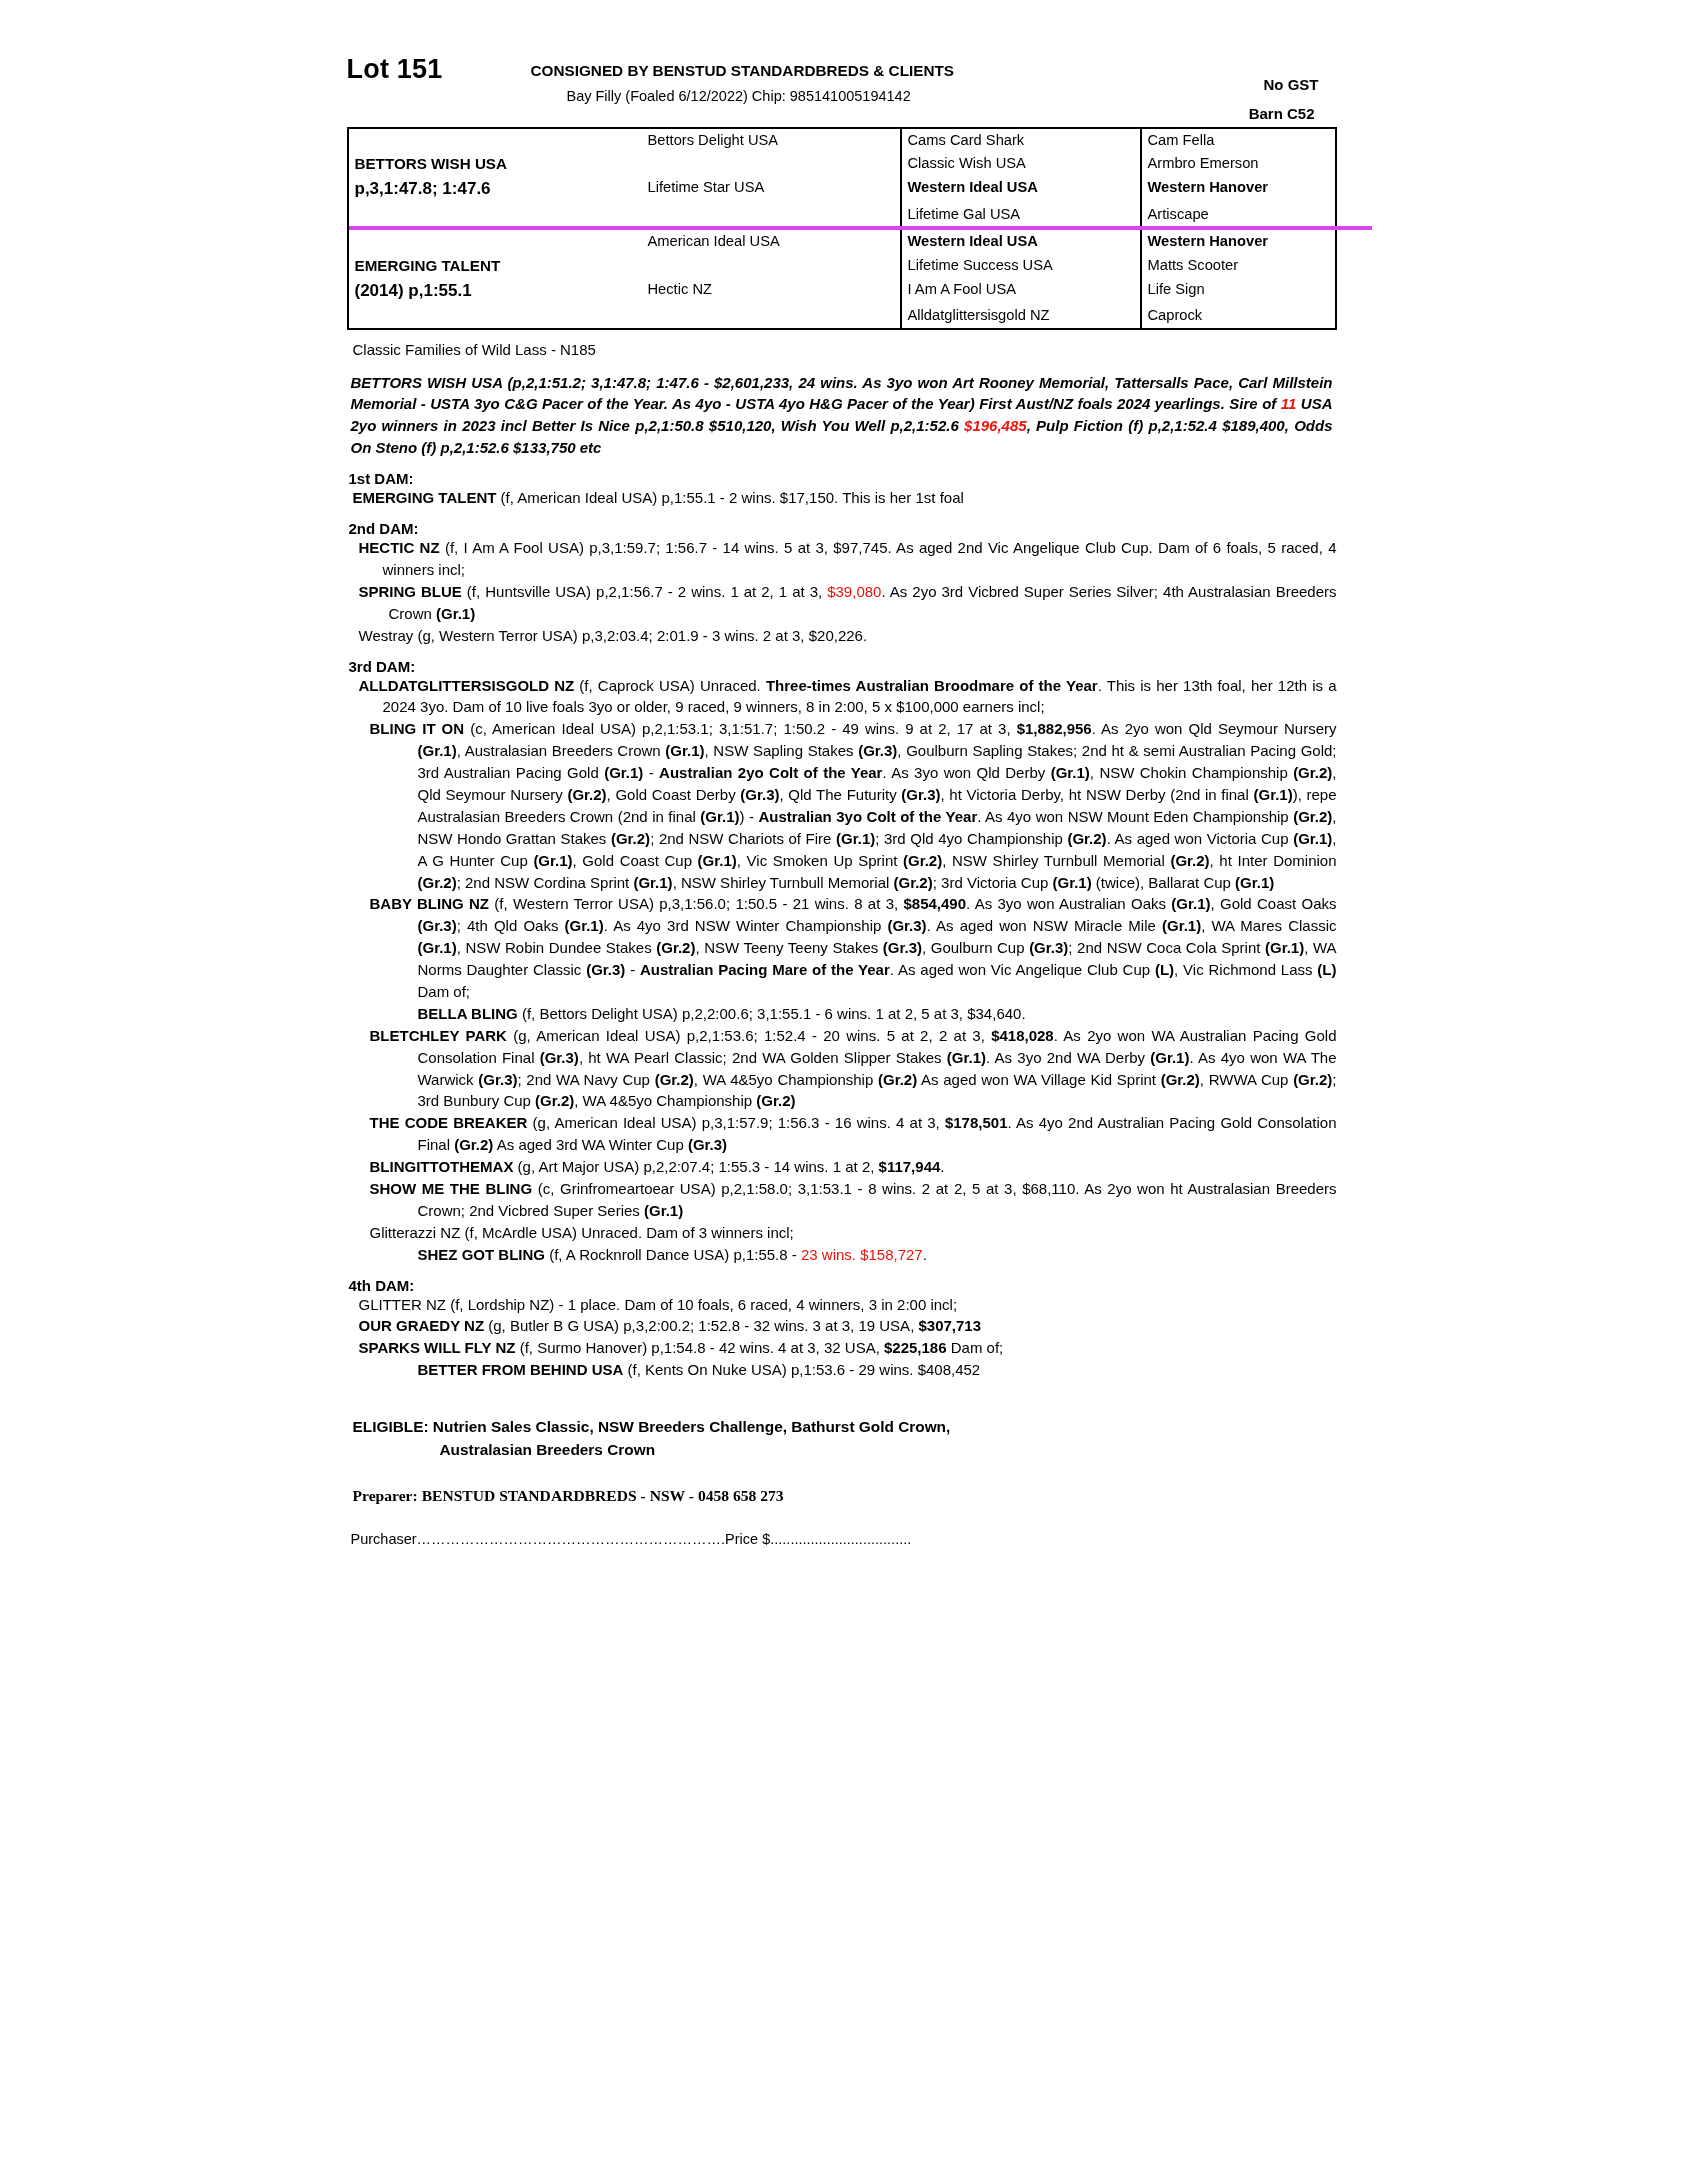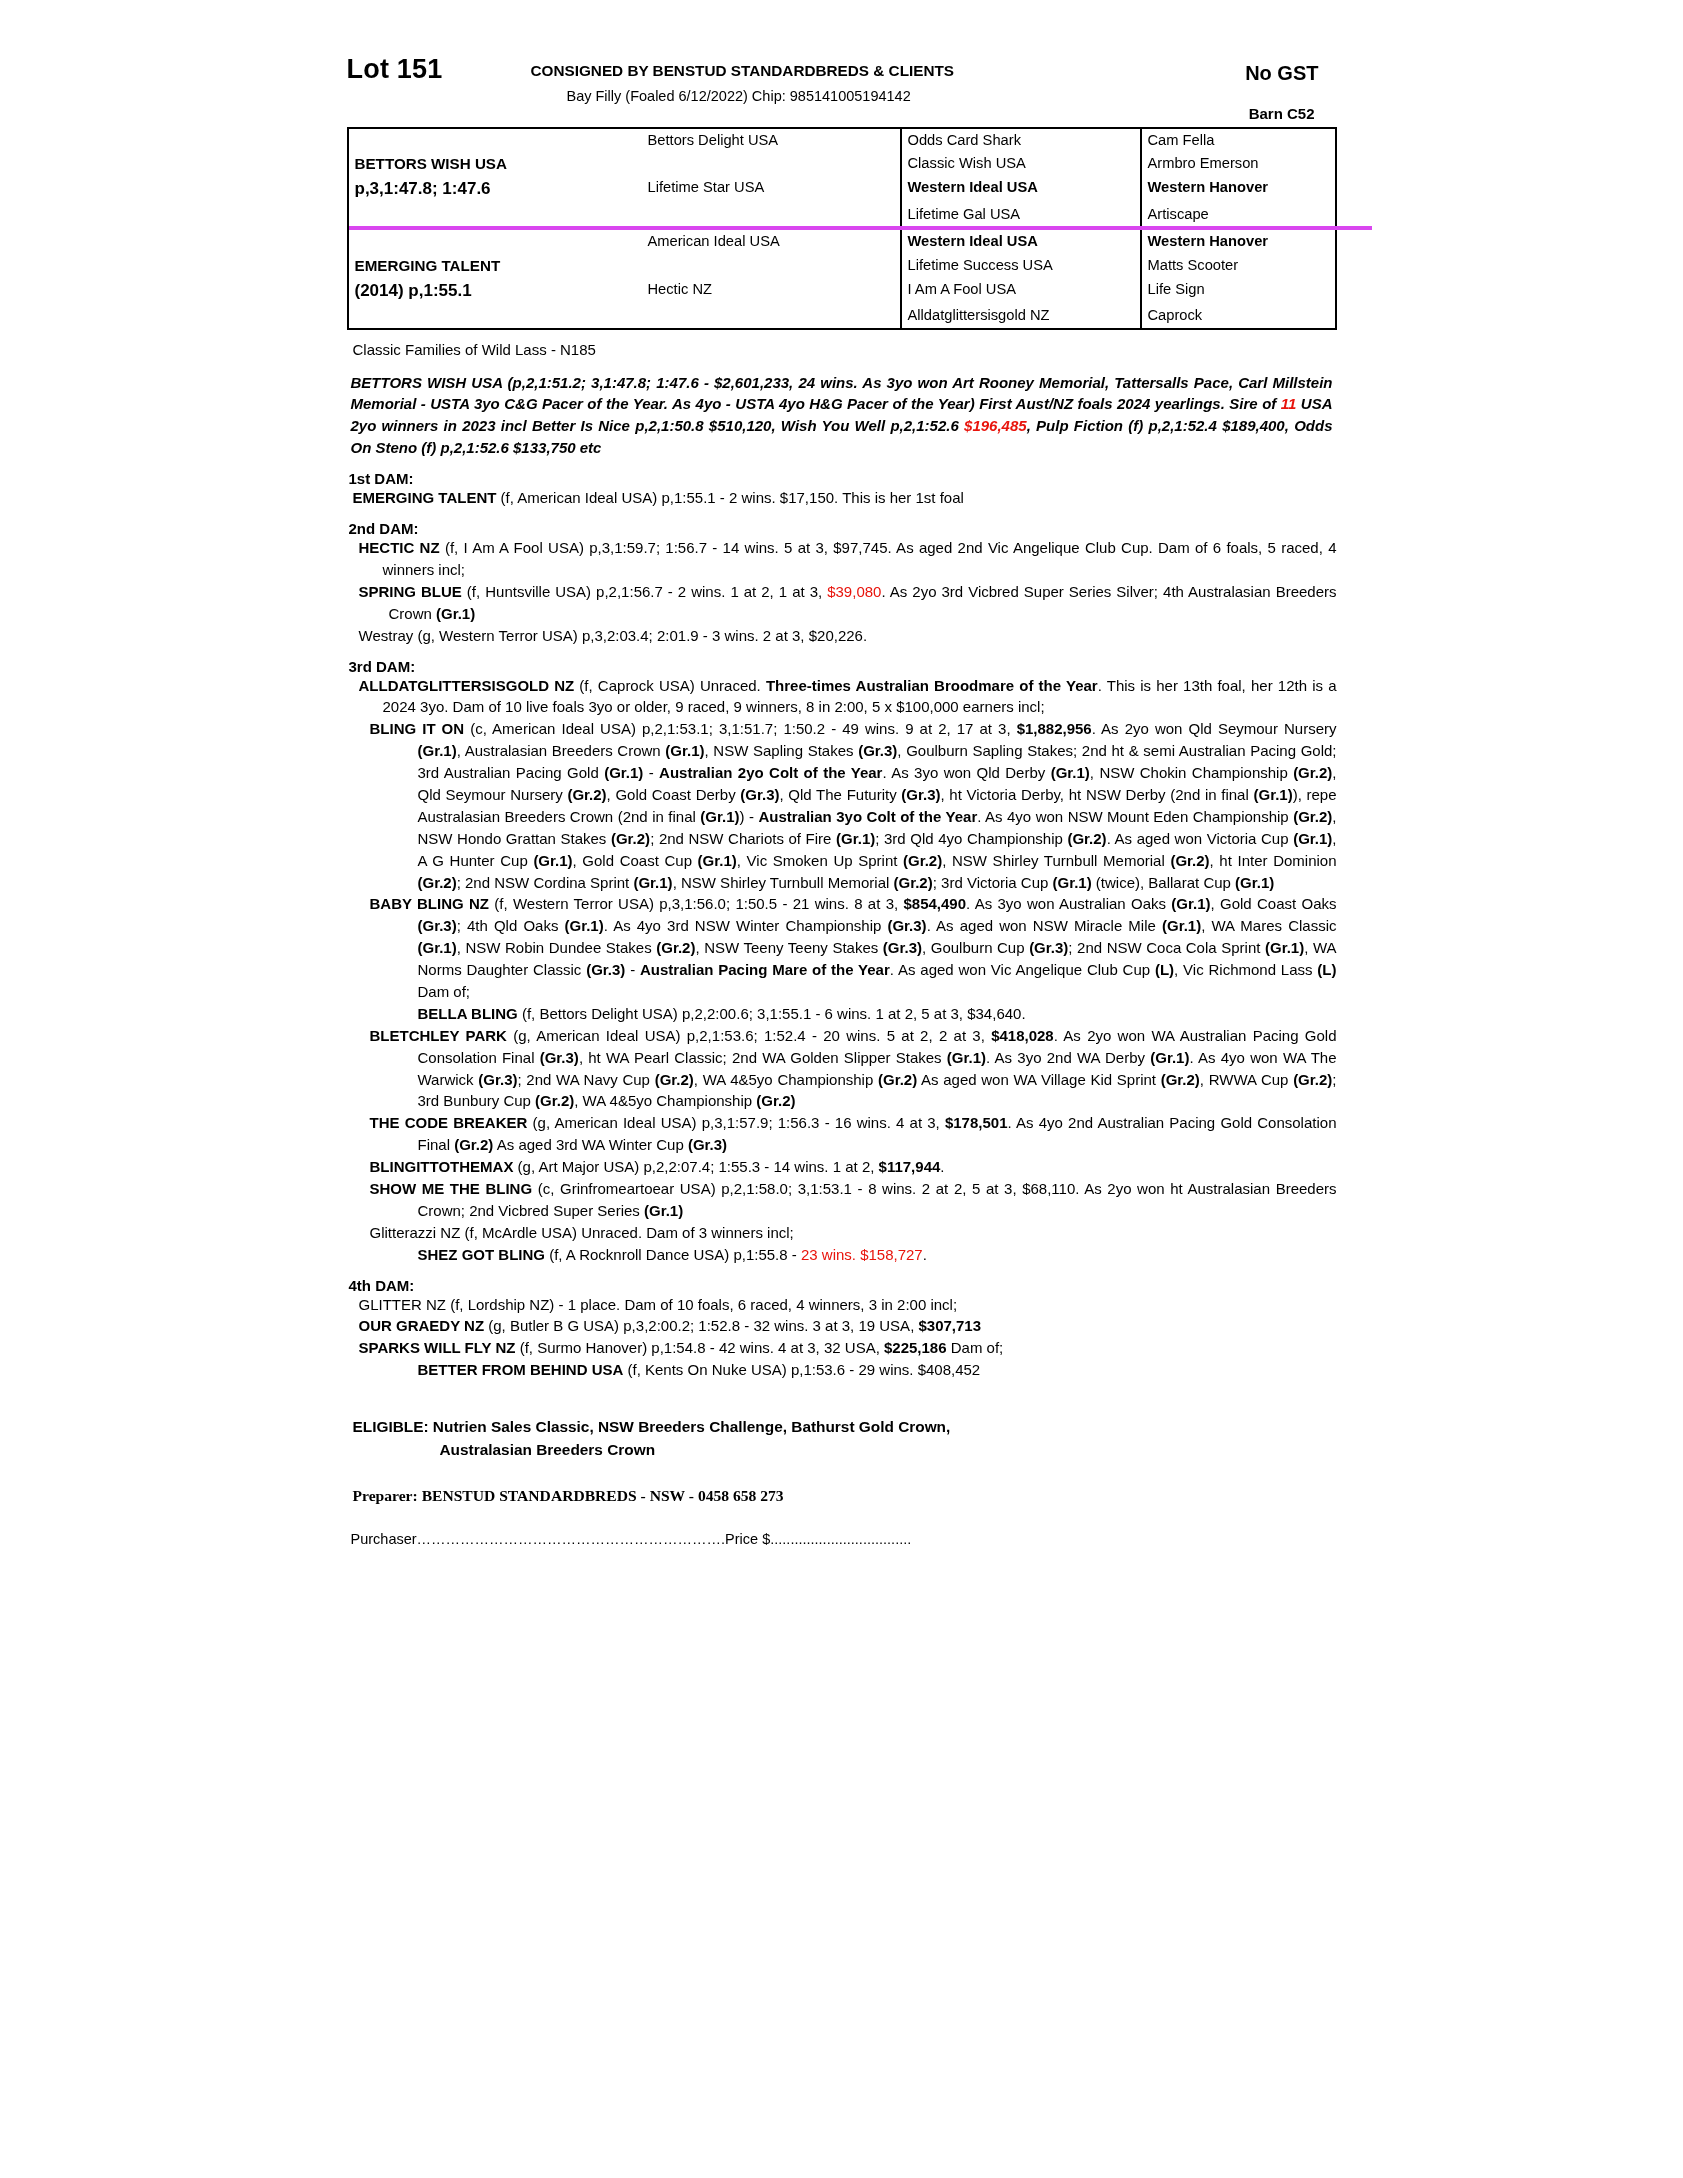--- a/index.html
+++ b/index.html
@@ -41,22 +41,22 @@
   .consigned {
     position: absolute;
     left: 184px;
     top: 22px;
     font-size: 15.3px;
     font-weight: bold;
   }
   .nogst {
     position: absolute;
     right: 18px;
-    top: 22px;
-    font-size: 20px;
+    top: 36px;
+    font-size: 15px;
     font-weight: bold;
   }
   .subline {
     position: absolute;
     left: 220px;
     top: 48px;
     font-size: 14.5px;
   }
   .barn {
     position: absolute;
@@ -160,21 +160,21 @@
       <div class="subline">Bay Filly (Foaled 6/12/2022) Chip: 985141005194142</div>
       <div class="barn">Barn C52</div>
     </div>
 
     <div class="ped">
       <table class="pedtbl">
         <tbody id="ped-body">
             <tr>
               <td class="c1">&nbsp;</td>
               <td class="c2">Bettors Delight USA</td>
-              <td class="c3 vline-1">Odds Card Shark</td>
+              <td class="c3 vline-1">Cams Card Shark</td>
               <td class="c4 vline-1">Cam Fella</td>
             </tr>
             <tr>
               <td class="c1 sire-name">BETTORS WISH USA</td>
               <td class="c2">&nbsp;</td>
               <td class="c3 vline-1">Classic Wish USA</td>
               <td class="c4 vline-1">Armbro Emerson</td>
             </tr>
             <tr>
               <td class="c1 sire-rec">p,3,1:47.8; 1:47.6</td>

